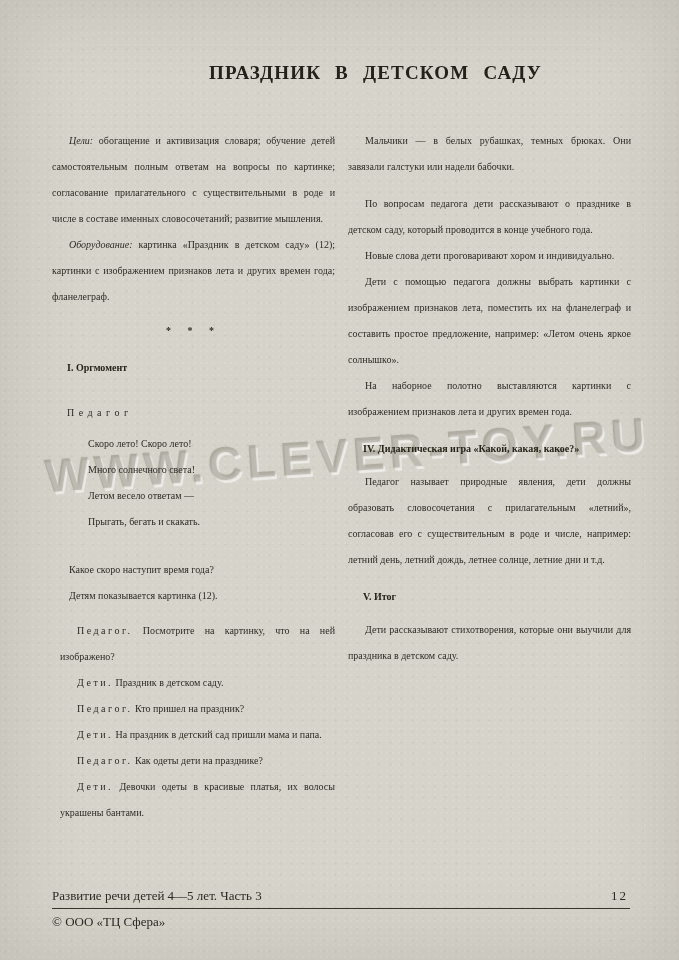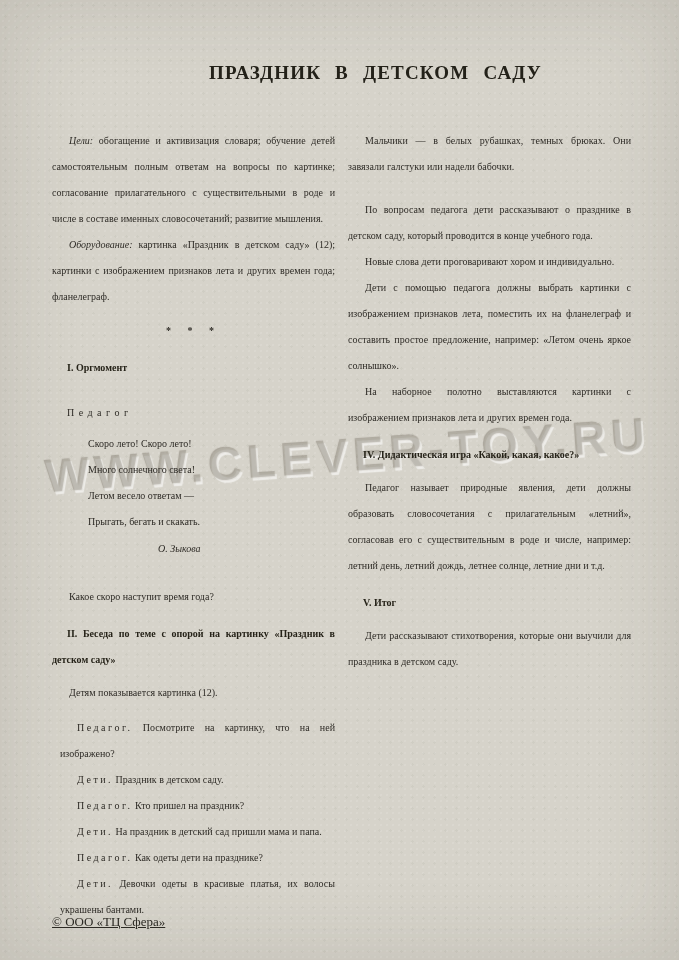--- a/index.html
+++ b/index.html
@@ -23,35 +23,35 @@
   .col { width:283px; font-size:10px; line-height:26px; text-align:justify; }
   p { margin:0; }
   .indent { text-indent:17px; }
   .ital { font-style:italic; }
   .stars { text-align:center; letter-spacing:7px; font-weight:bold; margin:8px 0 4px; text-indent:0; }
   .hd { font-weight:bold; margin-top:11px; margin-bottom:7px; text-indent:15px; color:#262319; }
   .speaker-line { letter-spacing:4.5px; text-indent:15px; margin-top:19px; }
   .poem { margin:5px 0 0 36px; text-align:left; }
   .poem-author { font-style:italic; margin:1px 0 0 106px; text-align:left; }
   .q { margin-top:22px; }
-  .gap { margin-top:17px; }
+  .gap { margin-top:11px; }
   .spk { letter-spacing:2.5px; }
   .watermark {
     position:absolute; left:18px; top:428px; width:660px; white-space:nowrap;
     text-align:center; transform:rotate(-4deg);
     font-family:"Liberation Sans","DejaVu Sans",sans-serif;
     font-size:47px; font-weight:bold; letter-spacing:5px;
     color:rgba(212,208,199,0.18);
     text-shadow:-1px -1px 1px rgba(104,98,86,0.40), 1px 2px 1px rgba(255,255,255,0.60);
     pointer-events:none;
   }
   .page-footer { position:absolute; left:52px; right:49px; bottom:30px; font-size:13px; color:#2c2a24; }
   .frow { display:flex; justify-content:space-between; align-items:flex-end; padding-bottom:4px; border-bottom:1.4px solid #38342c; }
   .pgnum { letter-spacing:2px; margin-right:2px; }
-  .copy { display:block; margin-top:16px;text-decoration:underline; }
+  .copy { display:block; margin-top:5px; }
 </style>
 </head>
 <body>
 
 <div class="page">
 
   <div class="watermark">WWW.CLEVER-TOY.RU</div>
 
   <h1 class="title">ПРАЗДНИК В ДЕТСКОМ САДУ</h1>
 
@@ -65,25 +65,23 @@
 
       <p class="hd">I. Оргмомент</p>
       <p class="speaker-line">Педагог</p>
 
       <div class="poem">
         <p>Скоро лето! Скоро лето!</p>
         <p>Много солнечного света!</p>
         <p>Летом весело ответам —</p>
         <p>Прыгать, бегать и скакать.</p>
       </div>
-      <p class="poem-author">О. Зыкова</p>
 
       <p class="indent q">Какое скоро наступит время года?</p>
 
-      <p class="hd">II. Беседа по теме с опорой на картинку «Праздник в детском саду»</p>
 
       <p class="indent">Детям показывается картинка (12).</p>
 
       <div style="margin-top:9px;margin-left:8px;">
         <p class="indent"><span class="spk">Педагог.</span> <span>Посмотрите на картинку, что на ней изображено?</span></p>
         <p class="indent"><span class="spk">Дети.</span> <span>Праздник в детском саду.</span></p>
         <p class="indent"><span class="spk">Педагог.</span> <span>Кто пришел на праздник?</span></p>
         <p class="indent"><span class="spk">Дети.</span> <span>На праздник в детский сад пришли мама и папа.</span></p>
         <p class="indent"><span class="spk">Педагог.</span> <span>Как одеты дети на празднике?</span></p>
         <p class="indent"><span class="spk">Дети.</span> <span>Девочки одеты в красивые платья, их волосы украшены бантами.</span></p>
@@ -101,16 +99,20 @@
       <p class="hd">IV. Дидактическая игра «Какой, какая, какое?»</p>
       <p class="indent">Педагог называет природные явления, дети должны образовать словосочетания с прилагательным «летний», согласовав его с существительным в роде и числе, например: летний день, летний дождь, летнее солнце, летние дни и т.д.</p>
 
       <p class="hd">V. Итог</p>
       <p class="indent">Дети рассказывают стихотворения, которые они выучили для праздника в детском саду.</p>
     </div>
 
   </div>
 
   <div class="page-footer">
+    <div class="frow">
+      <span>Развитие речи детей 4—5 лет. Часть 3</span>
+      <span class="pgnum">12</span>
+    </div>
     <span class="copy">© ООО «ТЦ Сфера»</span>
   </div>
 
 </div>
 
 </body></html>

